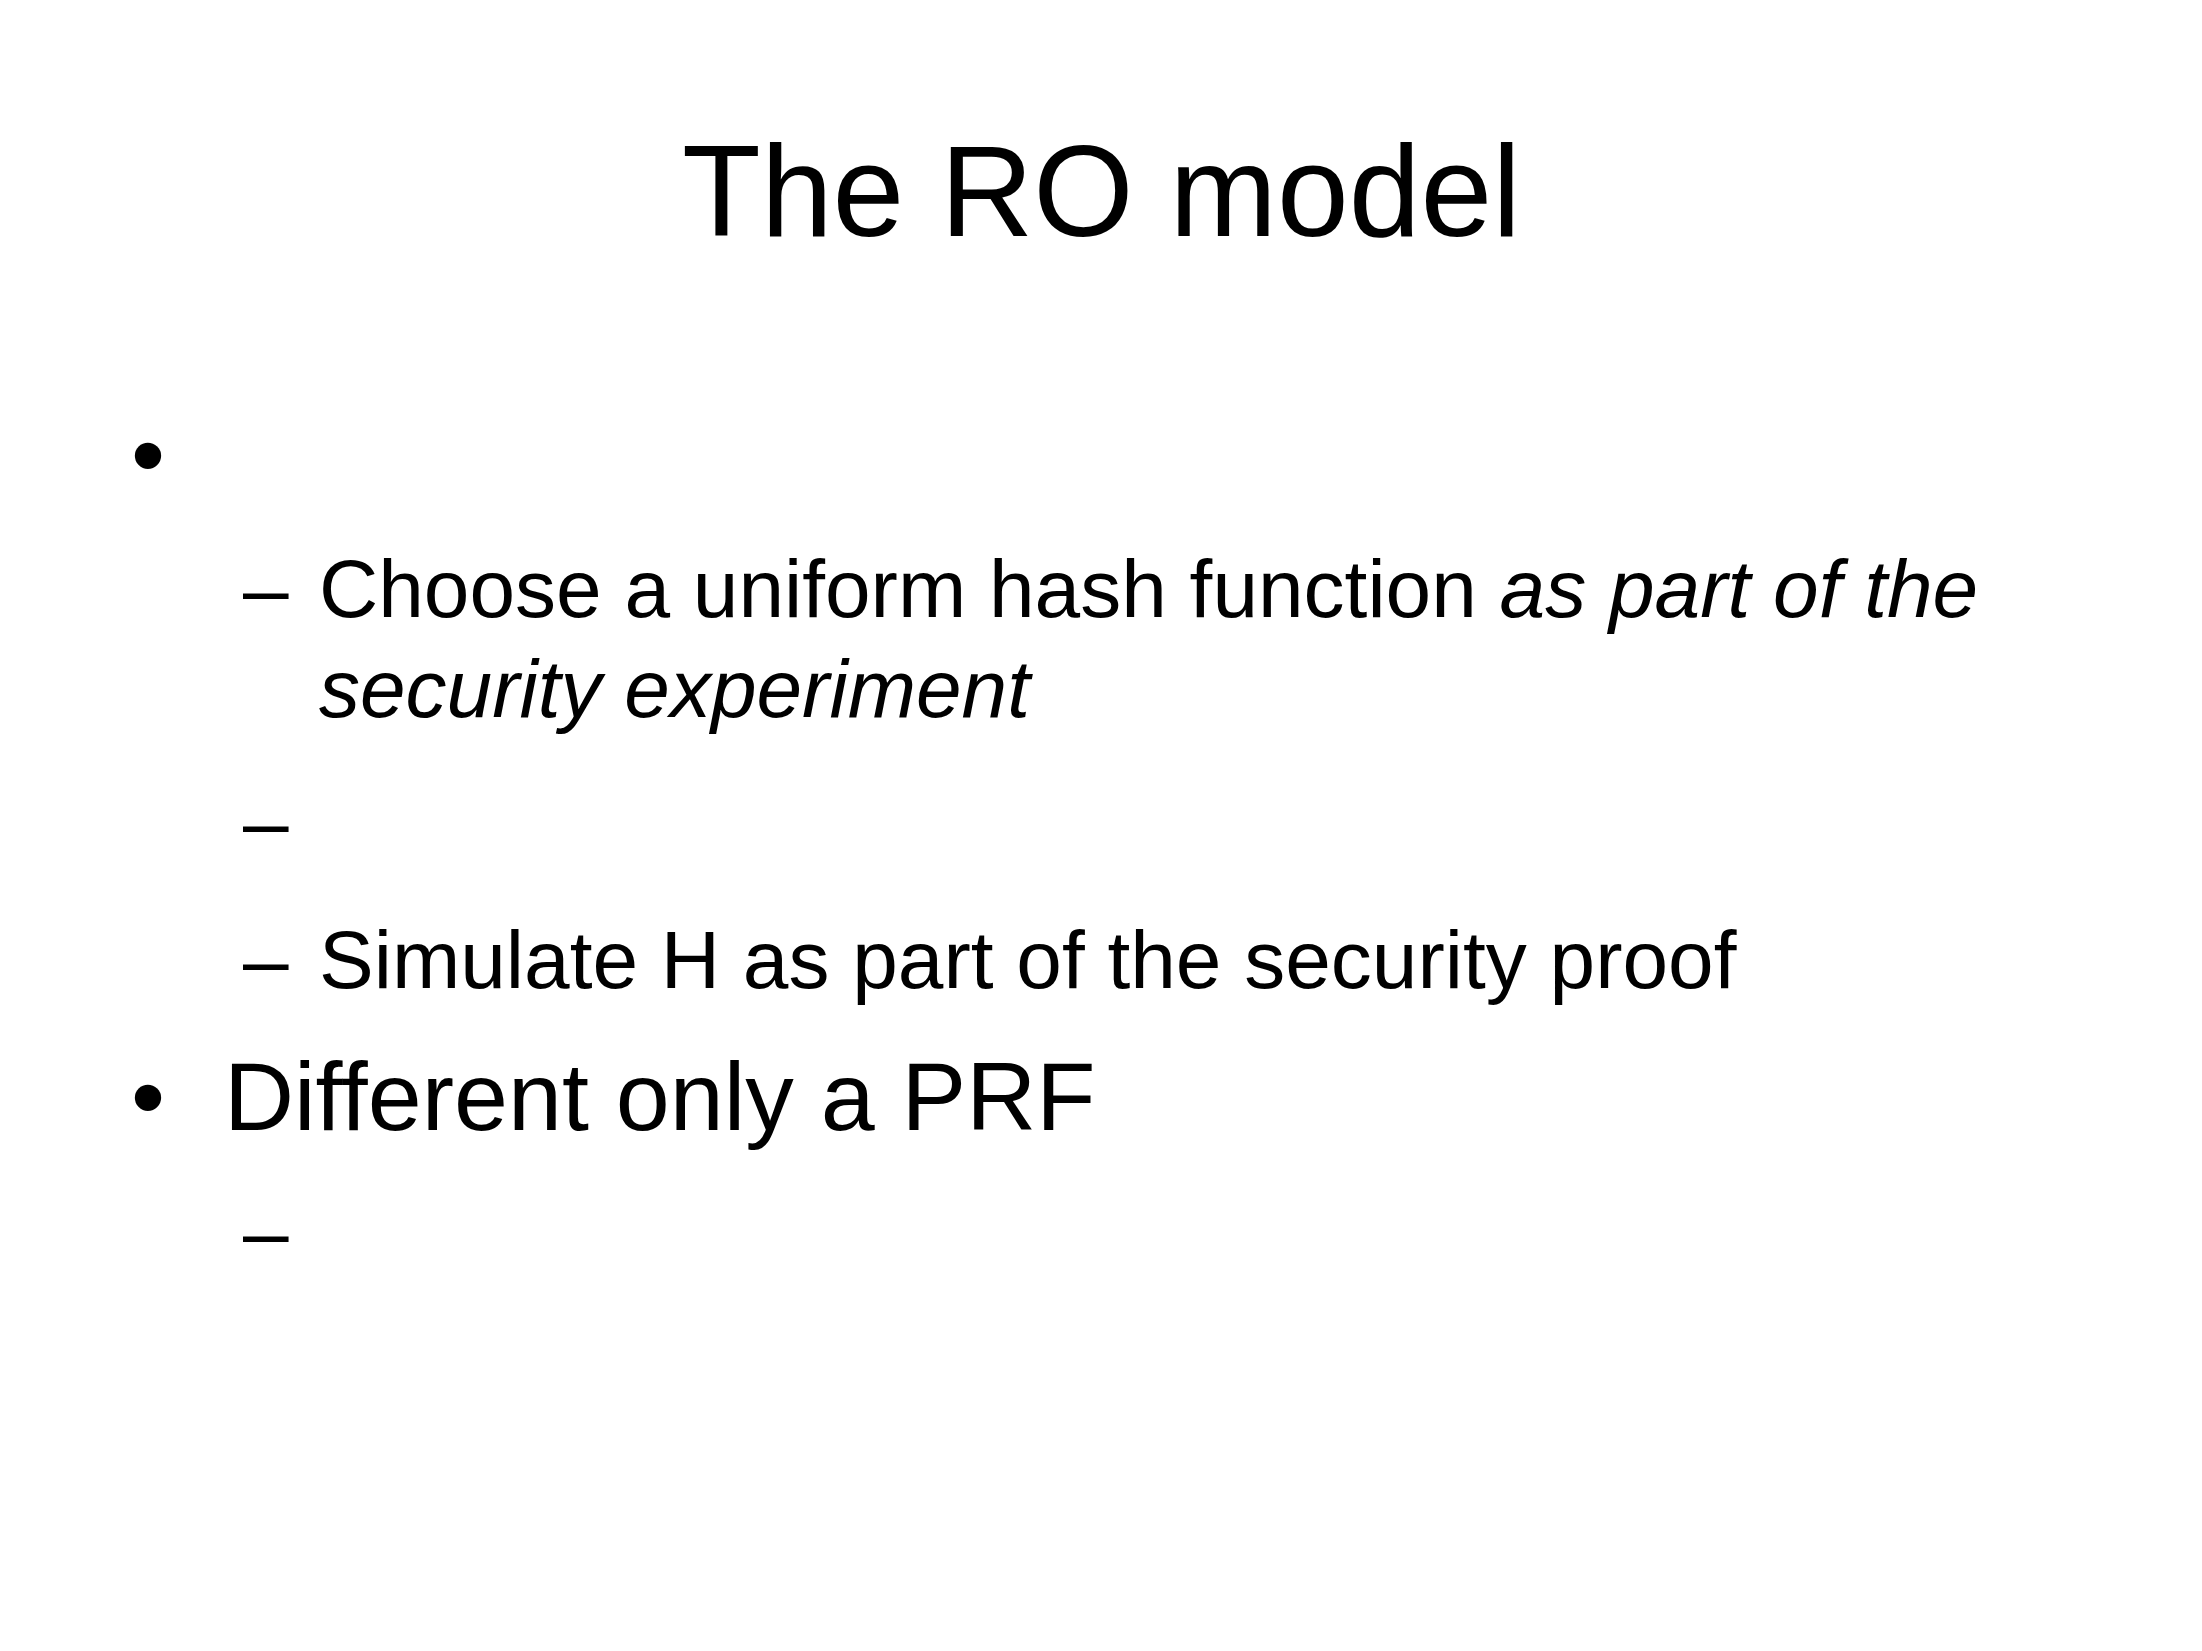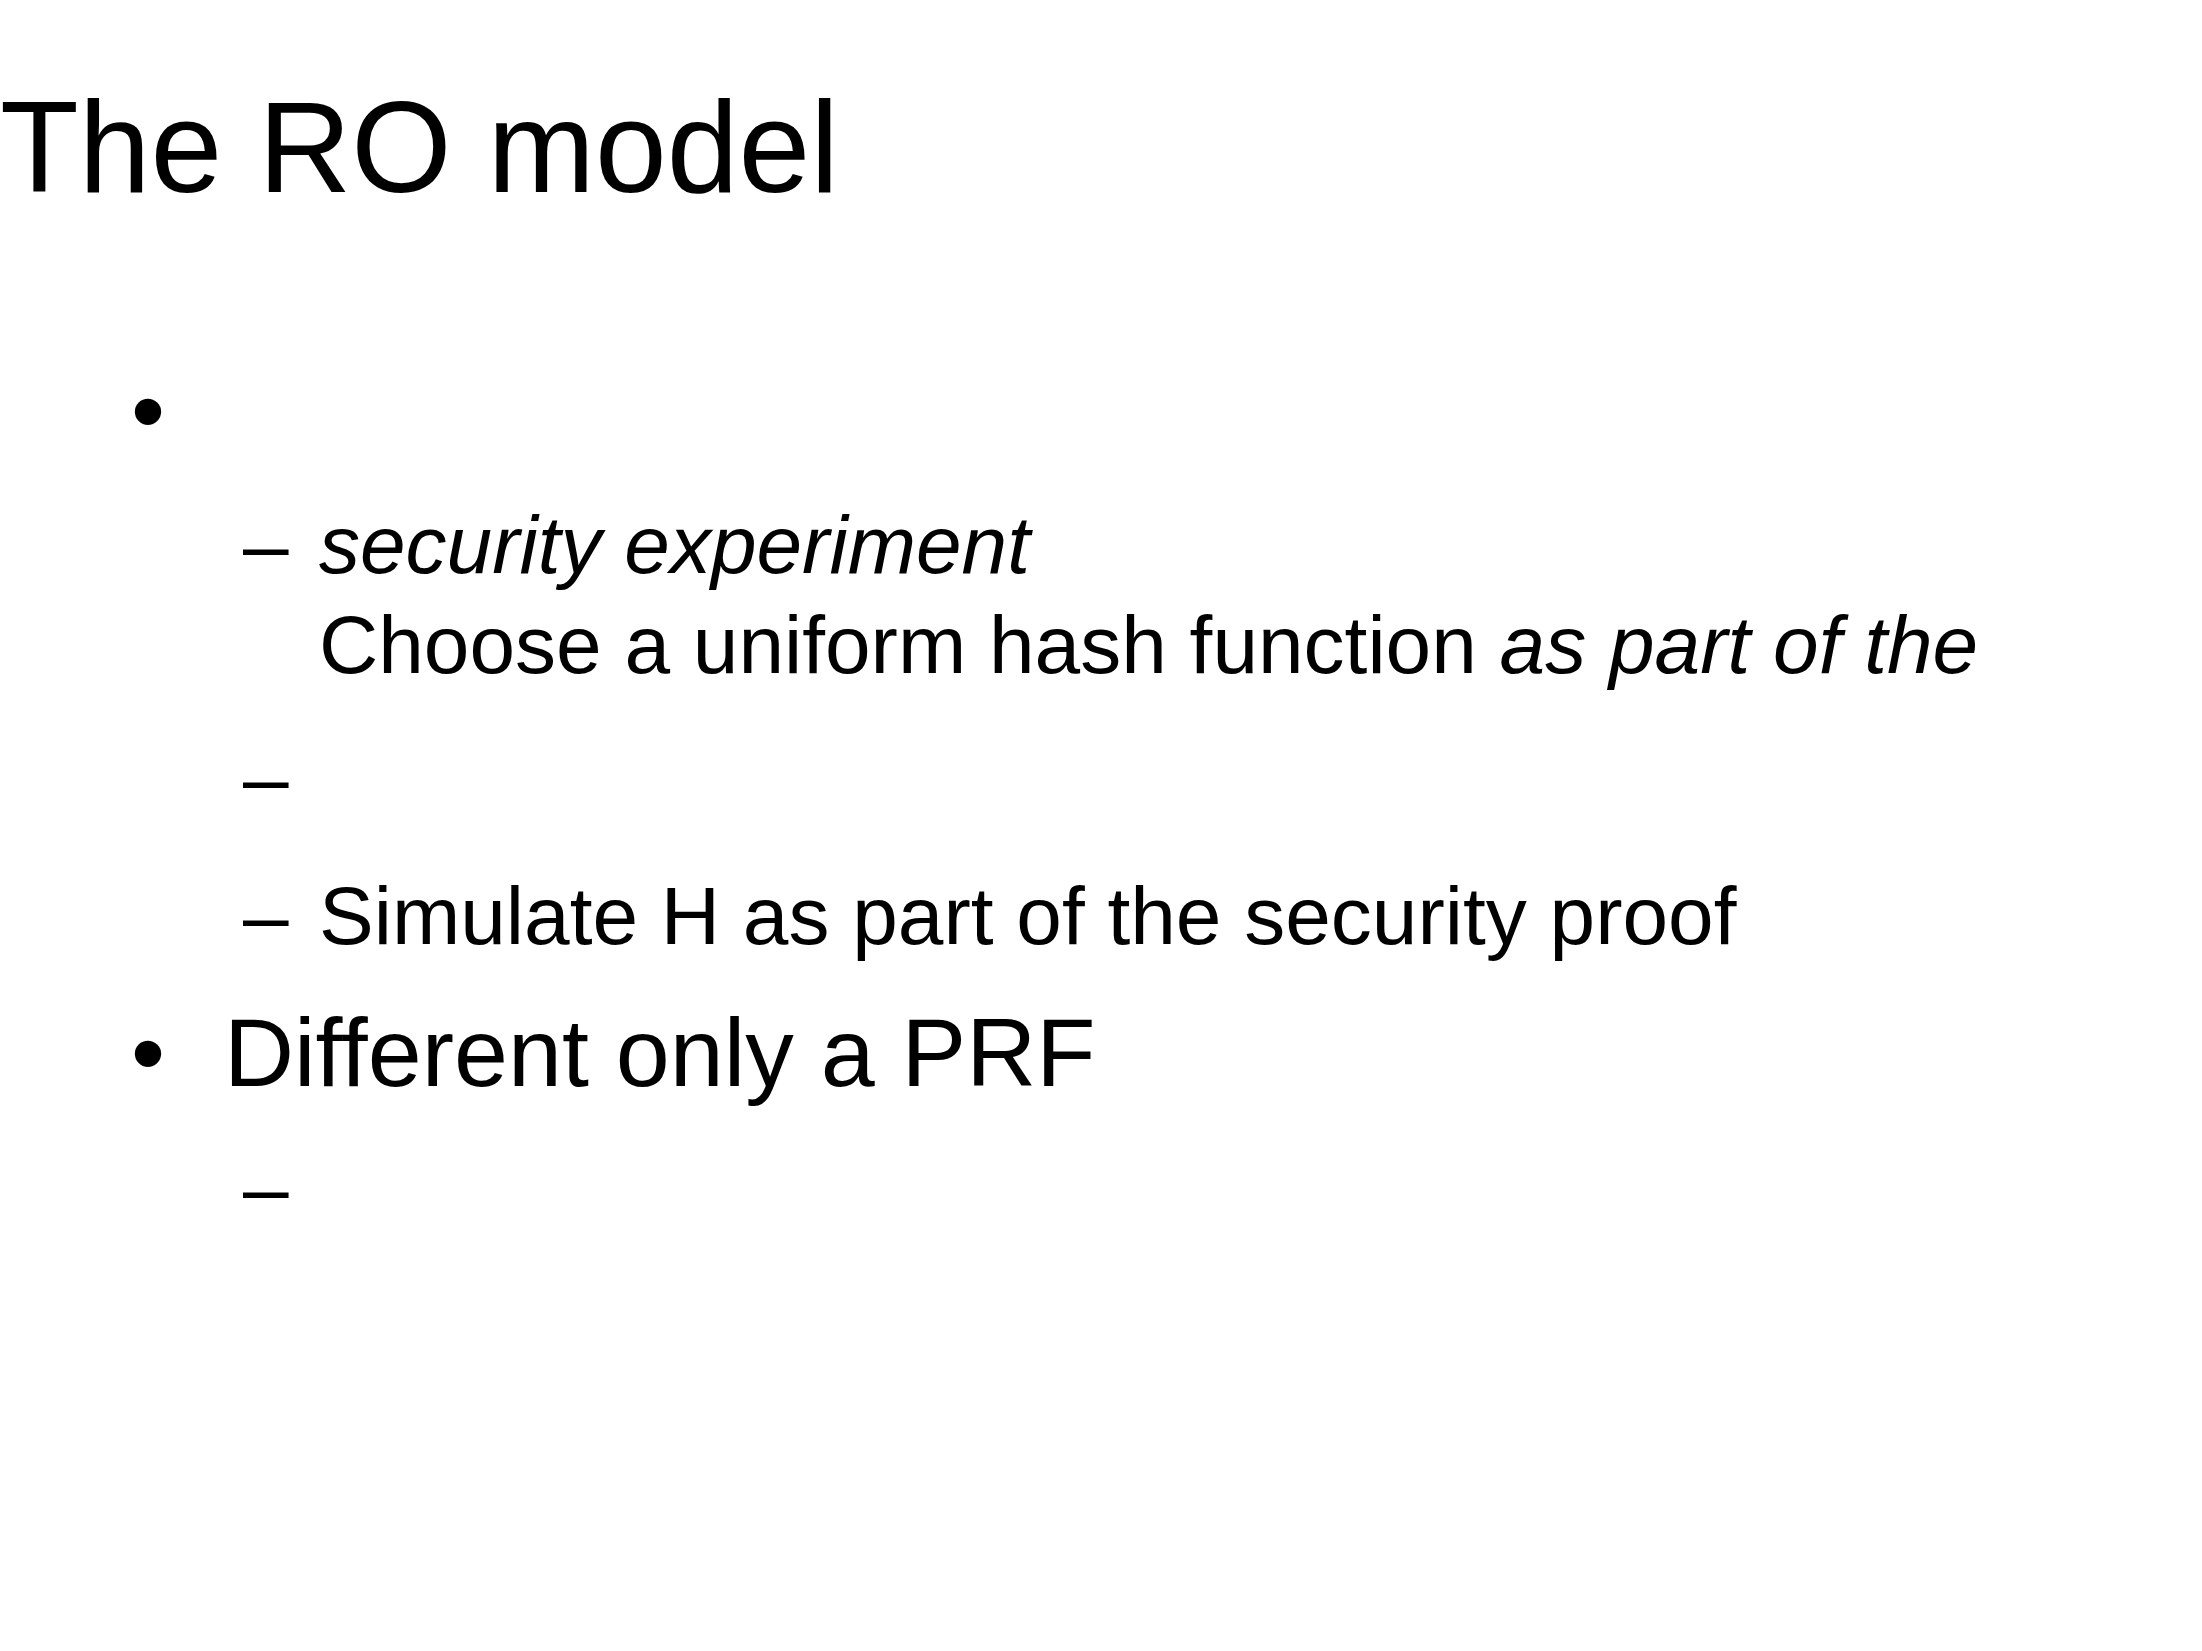--- a/index.html
+++ b/index.html
@@ -14,22 +14,22 @@
   .slide {
     position: relative;
     width: 2203px;
     height: 1652px;
     background: #ffffff;
     color: #000000;
     font-family: "Liberation Sans", sans-serif;
     overflow: hidden;
   }
   .title {
-    padding-top: 70px;
-    text-align: left;
+    padding-top: 114px;
+    text-align: center;
     font-size: 129px;
     line-height: 1.2;
     font-weight: 400;
     white-space: nowrap;
   }
   .content {
     
   }
   .l1 {
     display: flex;
@@ -75,24 +75,24 @@
   <div class="content">
 
     <div class="l1 mt149">
       <span class="l1-marker">•</span>
     </div>
 
     <div class="l2 mt30">
       <span class="l2-marker">–</span>
       <span class="l2-body">
         <span class="line" style="display:block">
-          <span class="em">security experiment</span>
+          <span>Choose a uniform hash function </span><span class="em">as part of the</span>
         </span>
         <span class="line" style="display:block">
-          <span>Choose a uniform hash function </span><span class="em">as part of the</span>
+          <span class="em">security experiment</span>
         </span>
       </span>
     </div>
 
     <div class="l2 mt38">
       <span class="l2-marker">–</span>
     </div>
 
     <div class="l2 mt44">
       <span class="l2-marker">–</span>

